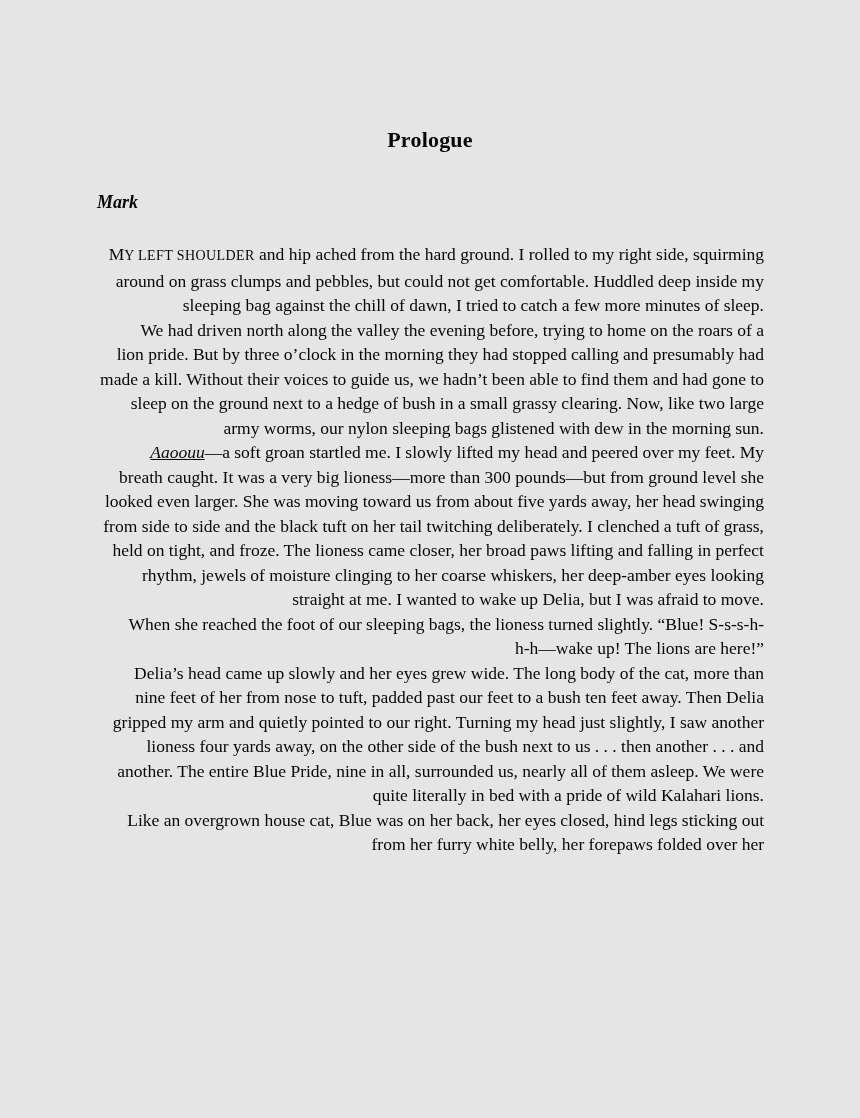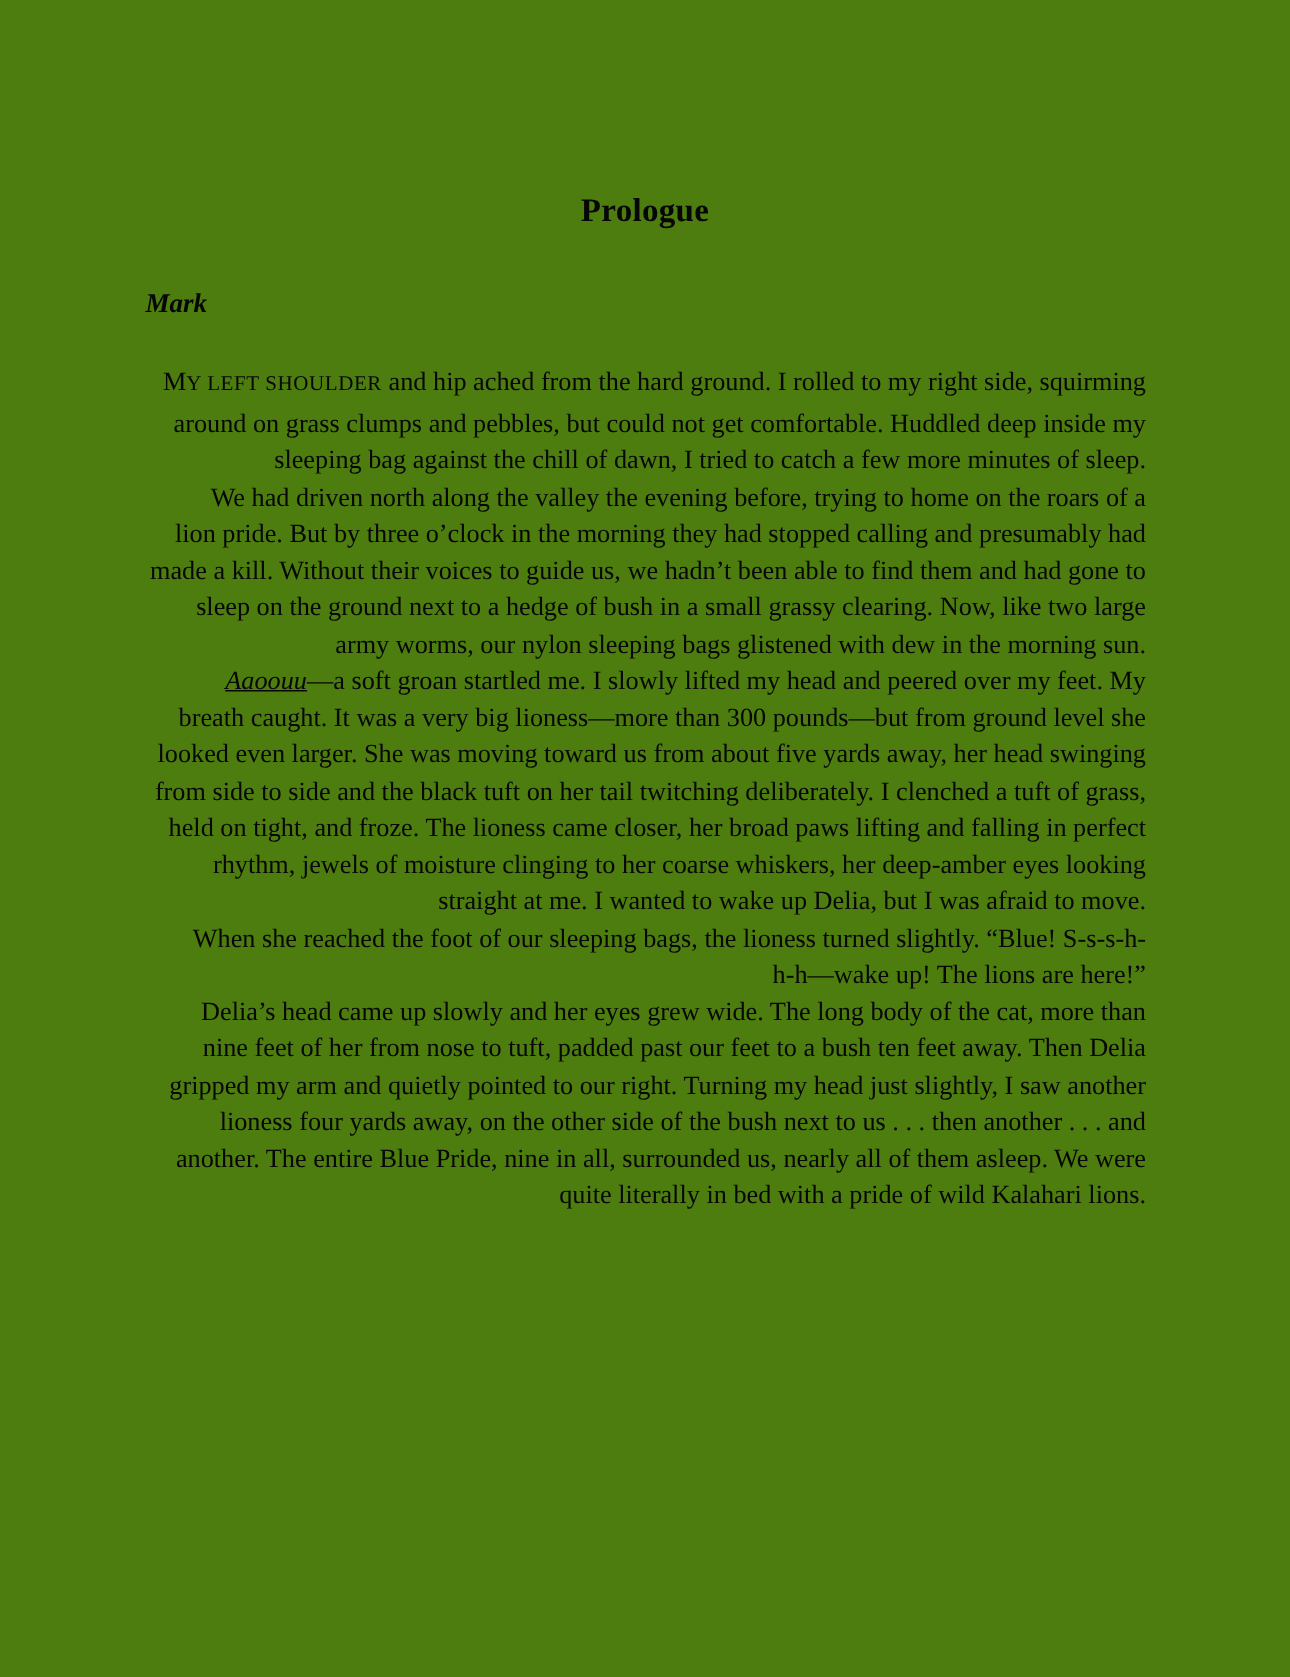--- a/index.html
+++ b/index.html
@@ -4,21 +4,21 @@
 <style>
   html, body {
     margin: 0;
     padding: 0;
     background: #ffffff;
   }
   .page {
     position: relative;
     width: 860px;
     height: 1118px;
-    background: #4d7c0f;
+    background: #e5e5e5;
     overflow: hidden;
     font-family: "Liberation Serif", "DejaVu Serif", serif;
     color: #060606;
     box-sizing: border-box;
     padding: 127px 97px 0 97px;
   }
   .chapter-title {
     margin: 0;
     font-size: 22px;
     line-height: 26px;
@@ -60,14 +60,15 @@
 
 <div class="page">
   <h1 class="chapter-title">Prologue</h1>
   <h2 class="chapter-author">Mark</h2>
   <div class="body-text">
       <p class=""><span class="run-normal">M</span><span class="run-small-caps">Y LEFT SHOULDER</span><span class="run-normal"> and hip ached from the hard ground. I rolled to my right side, squirming around on grass clumps and pebbles, but could not get comfortable. Huddled deep inside my sleeping bag against the chill of dawn, I tried to catch a few more minutes of sleep.</span></p>
       <p class="indent"><span class="run-normal">We had driven north along the valley the evening before, trying to home on the roars of a lion pride. But by three o’clock in the morning they had stopped calling and presumably had made a kill. Without their voices to guide us, we hadn’t been able to find them and had gone to sleep on the ground next to a hedge of bush in a small grassy clearing. Now, like two large army worms, our nylon sleeping bags glistened with dew in the morning sun.</span></p>
       <p class="indent"><span class="run-italic">Aaoouu</span><span class="run-normal">—a soft groan startled me. I slowly lifted my head and peered over my feet. My breath caught. It was a very big lioness—more than 300 pounds—but from ground level she looked even larger. She was moving toward us from about five yards away, her head swinging from side to side and the black tuft on her tail twitching deliberately. I clenched a tuft of grass, held on tight, and froze. The lioness came closer, her broad paws lifting and falling in perfect rhythm, jewels of moisture clinging to her coarse whiskers, her deep-amber eyes looking straight at me. I wanted to wake up Delia, but I was afraid to move.</span></p>
       <p class="indent"><span class="run-normal">When she reached the foot of our sleeping bags, the lioness turned slightly. “Blue! S-s-s-h-h-h—wake up! The lions are here!”</span></p>
       <p class="indent"><span class="run-normal">Delia’s head came up slowly and her eyes grew wide. The long body of the cat, more than nine feet of her from nose to tuft, padded past our feet to a bush ten feet away. Then Delia gripped my arm and quietly pointed to our right. Turning my head just slightly, I saw another lioness four yards away, on the other side of the bush next to us . . . then another . . . and another. The entire Blue Pride, nine in all, surrounded us, nearly all of them asleep. We were quite literally in bed with a pride of wild Kalahari lions.</span></p>
+      <p class="indent"><span class="run-normal">Like an overgrown house cat, Blue was on her back, her eyes closed, hind legs sticking out from her furry white belly, her forepaws folded over her</span></p>
     </div>
 </div>
 
 </body></html>

